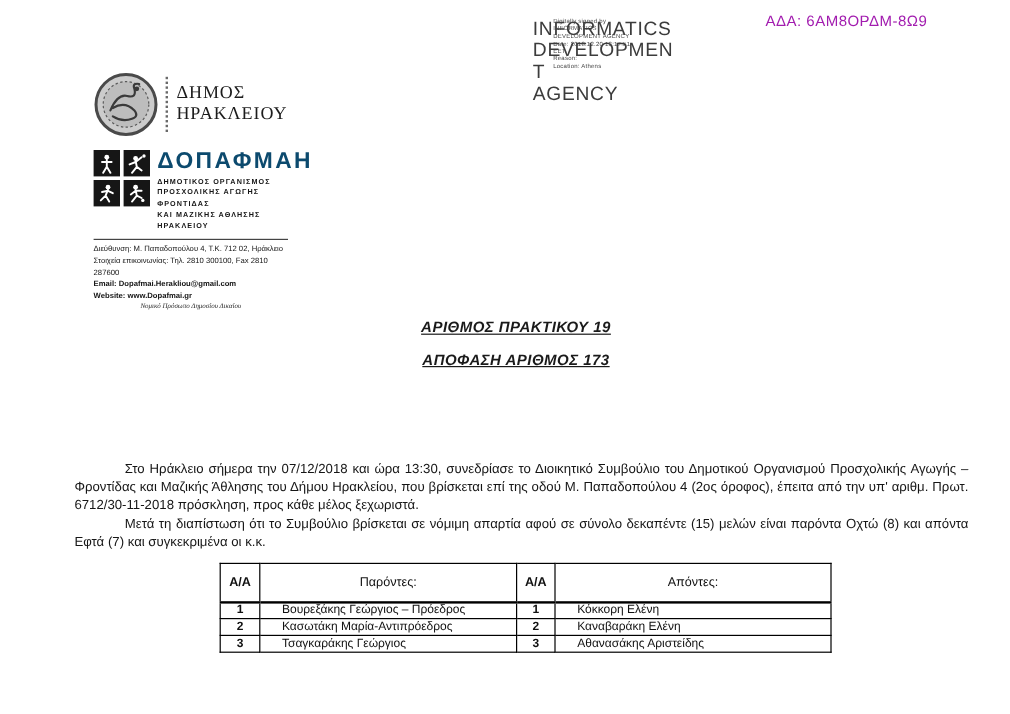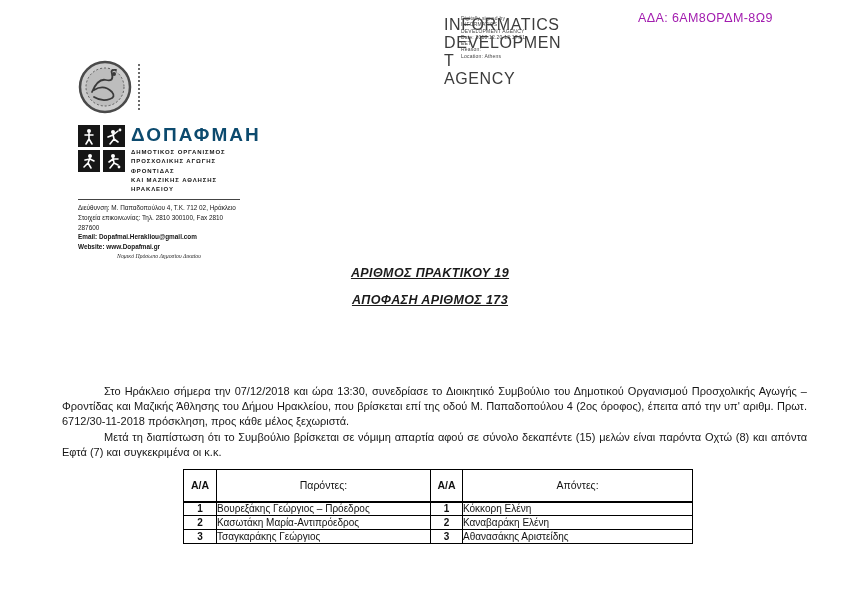--- a/index.html
+++ b/index.html
@@ -107,21 +107,21 @@
     font-size: 10px; color: #111;
   }
   .att-table th, .att-table td {
     border: 1px solid #000; overflow: hidden; white-space: nowrap;
   }
   .att-table th {
     height: 32px; font-weight: normal; text-align: center;
     vertical-align: middle; font-size: 10.5px;
   }
   .att-table th.num-col, .att-table td.num-col { text-align: center; font-weight: bold; }
-  .att-table td { height: 14px; padding: 0 0; }
+  .att-table td { height: 14px; padding: 0 18px; }
   .att-table td.num-col { font-weight: bold; padding: 0; }
   .att-table thead th { border-bottom-width: 2px; }
   .c1 { width: 33px; } .c2 { width: 214px; } .c3 { width: 32px; } .c4 { width: 230px; }
 </style>
 </head>
 <body>
 
 <div class="page">
 
   <div class="ada">ΑΔΑ: 6ΑΜ8ΟΡΔΜ-8Ω9</div>
@@ -140,20 +140,22 @@
   <div class="letterhead">
 
     <div class="muni-row">
       <svg class="seal" viewBox="0 0 54 54">
         <circle cx="27" cy="27" r="25" fill="#cccccc" stroke="#4a4a4a" stroke-width="2.5"></circle>
         <circle cx="27" cy="27" r="19" fill="#bdbdbd" stroke="#5a5a5a" stroke-width="1" stroke-dasharray="2,2"></circle>
         <path d="M14 32 q6 -14 14 -12 q8 2 6 -6 q-2 -5 4 -4 M16 30 q10 -6 18 2 q4 5 -2 7 q-8 3 -16 -2" fill="none" stroke="#3a3a3a" stroke-width="1.8" stroke-linecap="round"></path>
         <circle cx="36" cy="14" r="2" fill="#3a3a3a"></circle>
       </svg>
       <div class="muni-divider"></div>
+      <div class="muni-name pre">ΔΗΜΟΣ
+ΗΡΑΚΛΕΙΟΥ</div>
     </div>
 
     <div class="dopa-row">
       <div class="picto-grid">
         <div class="picto">
           <svg viewBox="0 0 18 18">
               <circle cx="9" cy="4" r="2" fill="#fff"></circle>
               <path d="M9 6 L9 12 M5 8 L13 8 M9 12 L6 17 M9 12 L12 17" stroke="#fff" stroke-width="1.6" fill="none" stroke-linecap="round"></path>
             </svg>
         </div>

